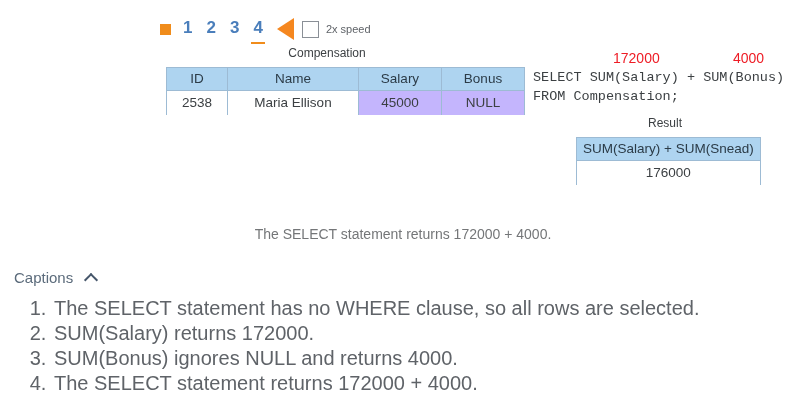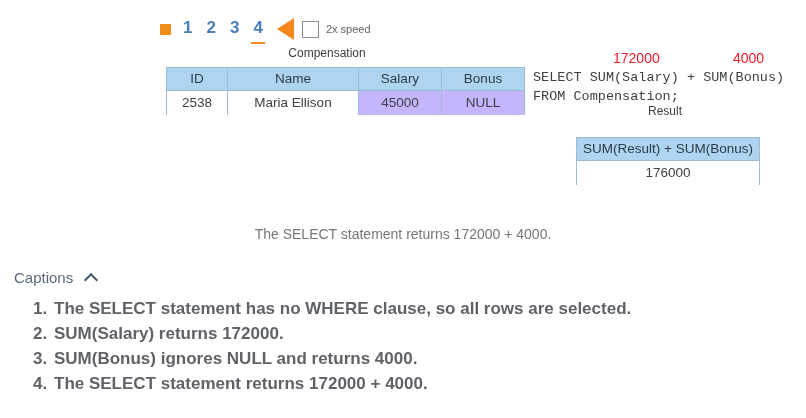--- a/index.html
+++ b/index.html
@@ -138,21 +138,21 @@
     font-family: "Liberation Mono", monospace;
     font-size: 13.5px;
     line-height: 1.38;
     color: #3c4043;
     white-space: pre;
   }
 
   
   #result-title {
     left: 576px;
-    top: 104px;
+    top: 116px;
     width: 178px;
   }
   #result-table {
     left: 576px;
     top: 137px;
   }
   #result-table th,
   #result-table td {
     padding: 3px 6px;
     width: 166px;
@@ -206,23 +206,22 @@
     border-top: 2px solid #46566a;
     transform: rotate(45deg);
   }
   ol.captions-list {
     position: absolute;
     left: 30px;
     top: 296px;
     margin: 0;
     padding: 0 0 0 22px;
     list-style: decimal;
-    font-size: 17px;
+    font-size: 20px;
     color: #5f6368;
-    font-weight: bold;
   }
   ol.captions-list li {
     line-height: 25px;
     padding-left: 2px;
   }
 </style>
 </head>
 <body>
 
 <div class="control-bar">
@@ -261,21 +260,21 @@
 <div class="red-annot" id="annot-bonus">4000</div>
 
 <div class="sql-code"><span>SELECT SUM(Salary) + SUM(Bonus)</span>
 <span>FROM Compensation;</span></div>
 
 <div class="table-title" id="result-title">Result</div>
 
 <table class="data" id="result-table">
   <thead>
     <tr>
-      <th>SUM(Result) + SUM(Bonus)</th>
+      <th>SUM(Salary) + SUM(Snead)</th>
     </tr>
   </thead>
   <tbody>
     <tr>
       <td>176000</td>
     </tr>
   </tbody>
 </table>
 
 <div class="narration">The SELECT statement returns 172000 + 4000.</div>

